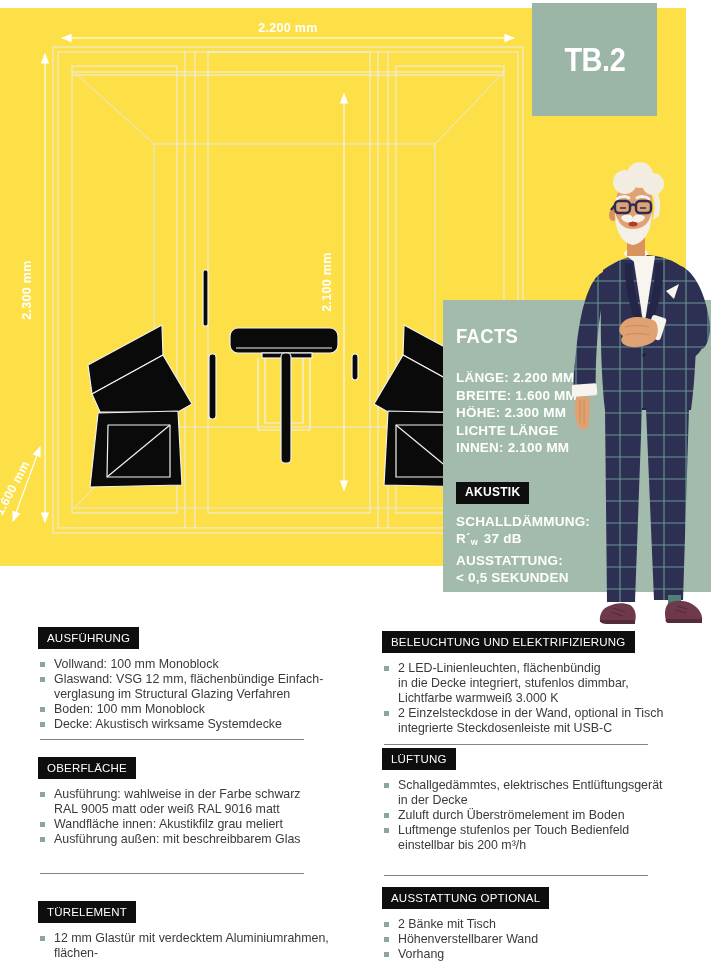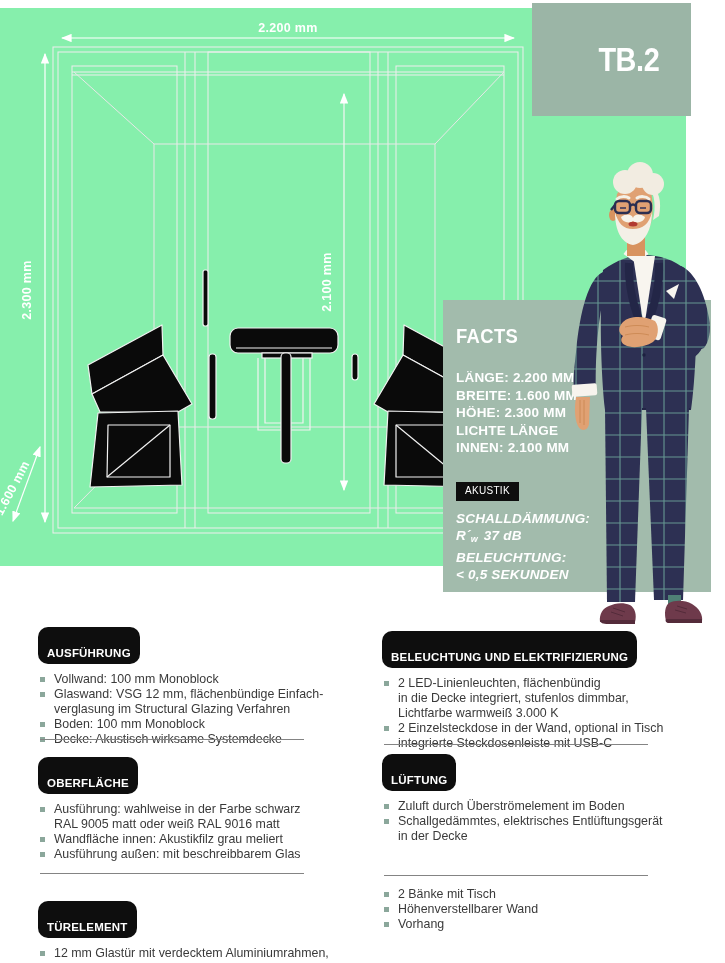--- a/index.html
+++ b/index.html
@@ -1,50 +1,50 @@
 <!DOCTYPE html>
 <html><head>
 <meta charset="utf-8">
 <style>
   html,body{margin:0;padding:0;background:#ffffff;}
   .page{position:relative;width:725px;height:963px;background:#ffffff;overflow:hidden;
         font-family:"Liberation Sans",sans-serif;}
 
   
-  .canvas{position:absolute;left:0;top:8px;width:686px;height:558px;background:#86efac;}
+  .canvas{position:absolute;left:0;top:8px;width:686px;height:558px;background:#fde047;}
   .canvas svg{display:block;width:686px;height:558px;}
   .dim-text{fill:#ffffff;font-family:"Liberation Sans",sans-serif;font-size:12.5px;font-weight:bold;letter-spacing:.3px;}
 
   
   .tb-badge{position:absolute;left:532px;top:3px;width:125px;height:113px;background:#9bb5a6;
-            display:flex;align-items:center;justify-content:center;padding-left:34px;}
+            display:flex;align-items:center;justify-content:center;}
   .tb-badge span{color:#ffffff;font-size:34px;font-weight:bold;letter-spacing:-.5px;
             transform:scaleX(.85);display:inline-block;}
 
   
   .facts{position:absolute;left:443px;top:300px;width:268px;height:292px;background:#a2bbac;
          color:#ffffff;box-sizing:border-box;padding:25px 28px 0 13px;}
   .facts-title{font-size:20px;font-weight:bold;letter-spacing:.4px;transform:scaleX(.92);transform-origin:left;}
   .facts-lines{margin-top:21px;font-size:13.5px;font-weight:bold;line-height:17.5px;letter-spacing:.2px;}
-  .akustik-badge{display:inline-block;background:#0e0e0e;color:#fff;font-size:10px;font-weight:normal;
+  .akustik-badge{display:inline-block;background:#0e0e0e;color:#fff;font-size:12px;font-weight:bold;
          padding:3px 9px 5px;margin-top:25px;letter-spacing:.3px;}
-  .facts-lines.acoustic{margin-top:9px;font-style:italic;}
+  .facts-lines.acoustic{margin-top:9px;}
   .rw-sub{font-size:9px;vertical-align:-2px;}
   .rw-rest{margin-left:6px;}
 
   
   .man{position:absolute;left:565px;top:160px;width:158px;height:470px;}
 
   
   .col{position:absolute;top:620px;height:343px;}
   .col-left{left:38px;width:328px;}
   .col-right{left:382px;width:332px;}
   .spec-section{position:absolute;left:0;width:100%;}
-  .badge{display:inline-block;background:#0e0e0e;color:#ffffff;font-size:11.5px;font-weight:bold;
-         letter-spacing:.2px;padding:20px 9px 5px;margin:0 0 8px 0;border-radius:10px;}
+  .badge{display:inline-block;background:#0e0e0e;color:#ffffff;font-size:11.5px;font-weight:normal;
+         letter-spacing:.2px;padding:5px 9px 5px;margin:0 0 8px 0;}
   ul.spec-list{list-style:none;margin:0;padding:0 0 0 2px;}
   ul.spec-list li{display:flex;align-items:flex-start;gap:9px;font-size:12.4px;line-height:15px;
          color:#3a3a3a;}
   .sq{flex:0 0 auto;width:5px;height:5px;background:#8ba79b;margin-top:5px;}
   .li-txt{white-space:pre-line;}
   hr.divider{position:absolute;left:2px;width:264px;border:none;border-top:1px solid #848484;margin:0;}
 </style>
 </head>
 <body>
 
@@ -135,21 +135,21 @@
       <div>HÖHE: 2.300 MM</div>
       <div>LICHTE LÄNGE</div>
       <div>INNEN: 2.100 MM</div>
     </div>
     <div class="akustik-badge">
       <span>AKUSTIK</span>
     </div>
     <div class="facts-lines acoustic">
       <div>SCHALLDÄMMUNG:</div>
       <div><span>R´</span><span class="rw-sub">w</span><span class="rw-rest">37 dB</span></div>
-      <div>BELEUCHTUNG:</div>
+      <div>AUSSTATTUNG:</div>
       <div>&lt; 0,5 SEKUNDEN</div>
     </div>
   </div>
 
   <svg class="man" viewBox="0 0 158 470">
     <defs>
       <pattern id="plaid" width="22" height="22" patternUnits="userSpaceOnUse">
         <rect width="22" height="22" fill="#2d3053"></rect>
         <path d="M0,11 H22 M11,0 V22" stroke="#6fa89b" stroke-width="1.1" fill="none" opacity="0.85"></path>
       </pattern>
@@ -287,36 +287,42 @@
 Lichtfarbe warmweiß 3.000 K</span>
           </li>
         <li>
             <span class="sq"></span>
             <span class="li-txt">2 Einzelsteckdose in der Wand, optional in Tisch
 integrierte Steckdosenleiste mit USB-C</span>
           </li>
       </ul>
     </section>
     <hr class="divider" style="top:124px;">
-    <section class="spec-section" style="top:134px;">
+    <section class="spec-section" style="top:128px;">
       <h3 class="badge"><span>LÜFTUNG</span></h3>
       <ul class="spec-list">
-        <li>
-            <span class="sq"></span>
-            <span class="li-txt">Zuluft durch Überströmelement im Boden</span>
-          </li>
         <li>
             <span class="sq"></span>
             <span class="li-txt">Schallgedämmtes, elektrisches Entlüftungsgerät
 in der Decke</span>
           </li>
+        <li>
+            <span class="sq"></span>
+            <span class="li-txt">Zuluft durch Überströmelement im Boden</span>
+          </li>
+        <li>
+            <span class="sq"></span>
+            <span class="li-txt">Luftmenge stufenlos per Touch Bedienfeld
+einstellbar bis 200 m³/h</span>
+          </li>
       </ul>
     </section>
     <hr class="divider" style="top:255px;">
     <section class="spec-section" style="top:267px;">
+      <h3 class="badge"><span>AUSSTATTUNG OPTIONAL</span></h3>
       <ul class="spec-list">
         <li>
             <span class="sq"></span>
             <span class="li-txt">2 Bänke mit Tisch</span>
           </li>
         <li>
             <span class="sq"></span>
             <span class="li-txt">Höhenverstellbarer Wand</span>
           </li>
         <li>

